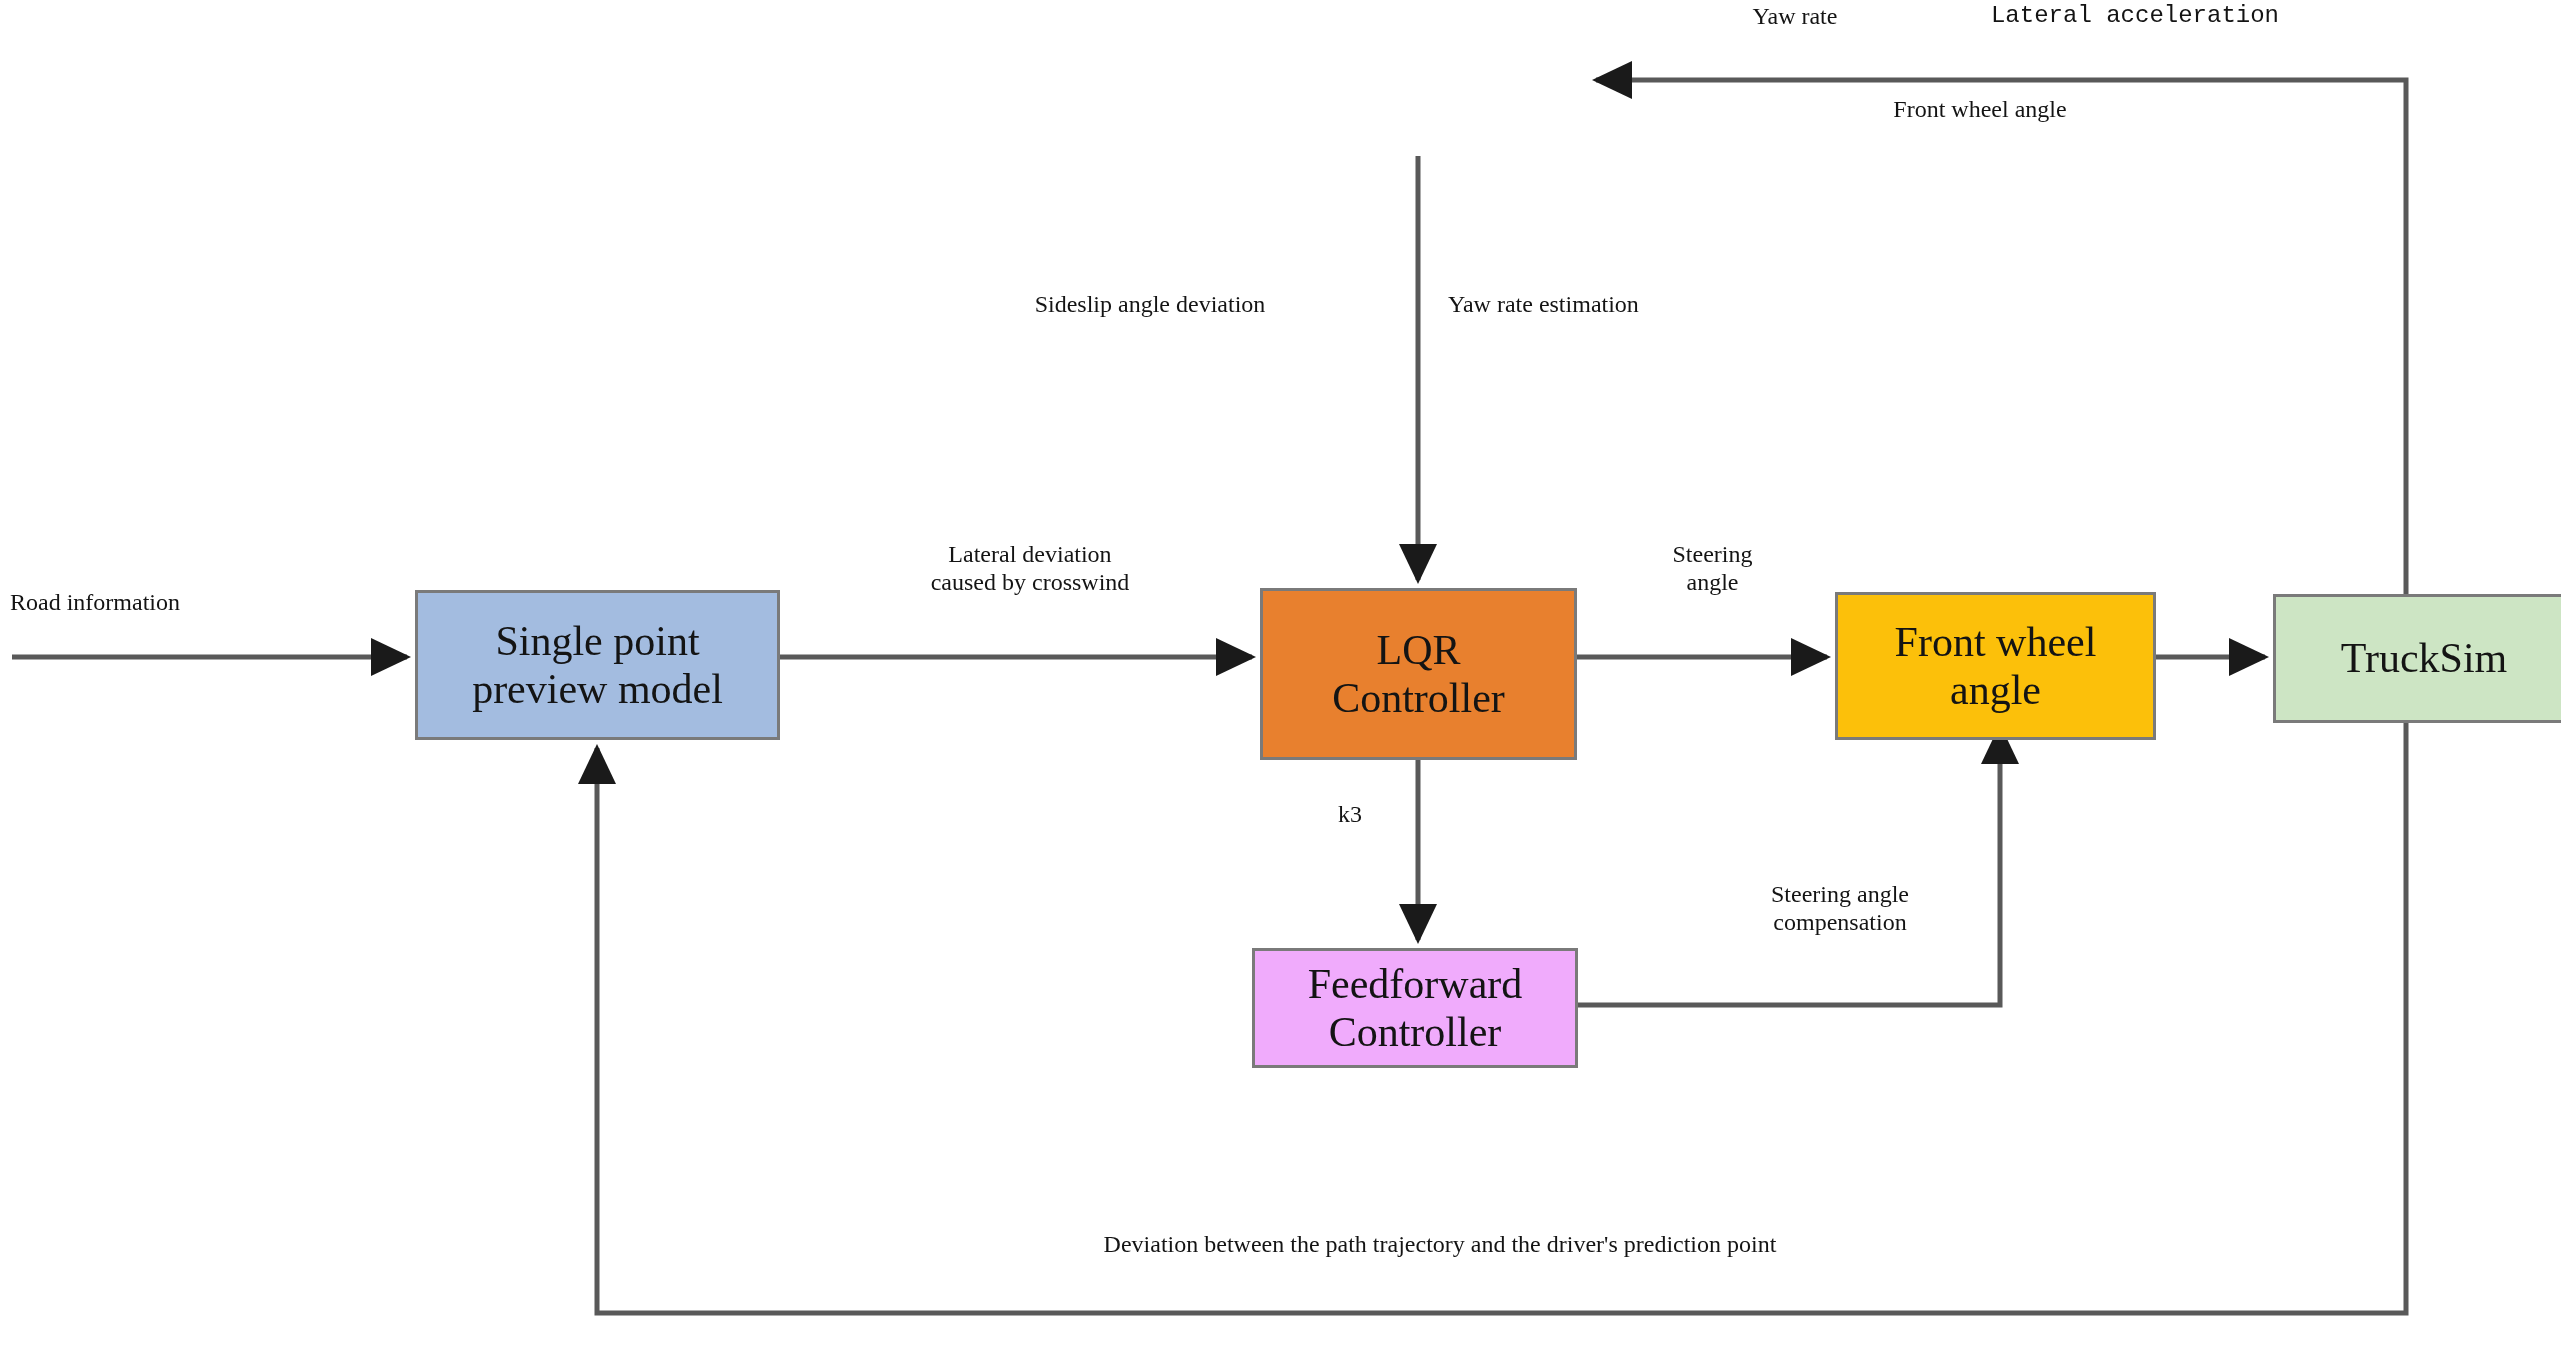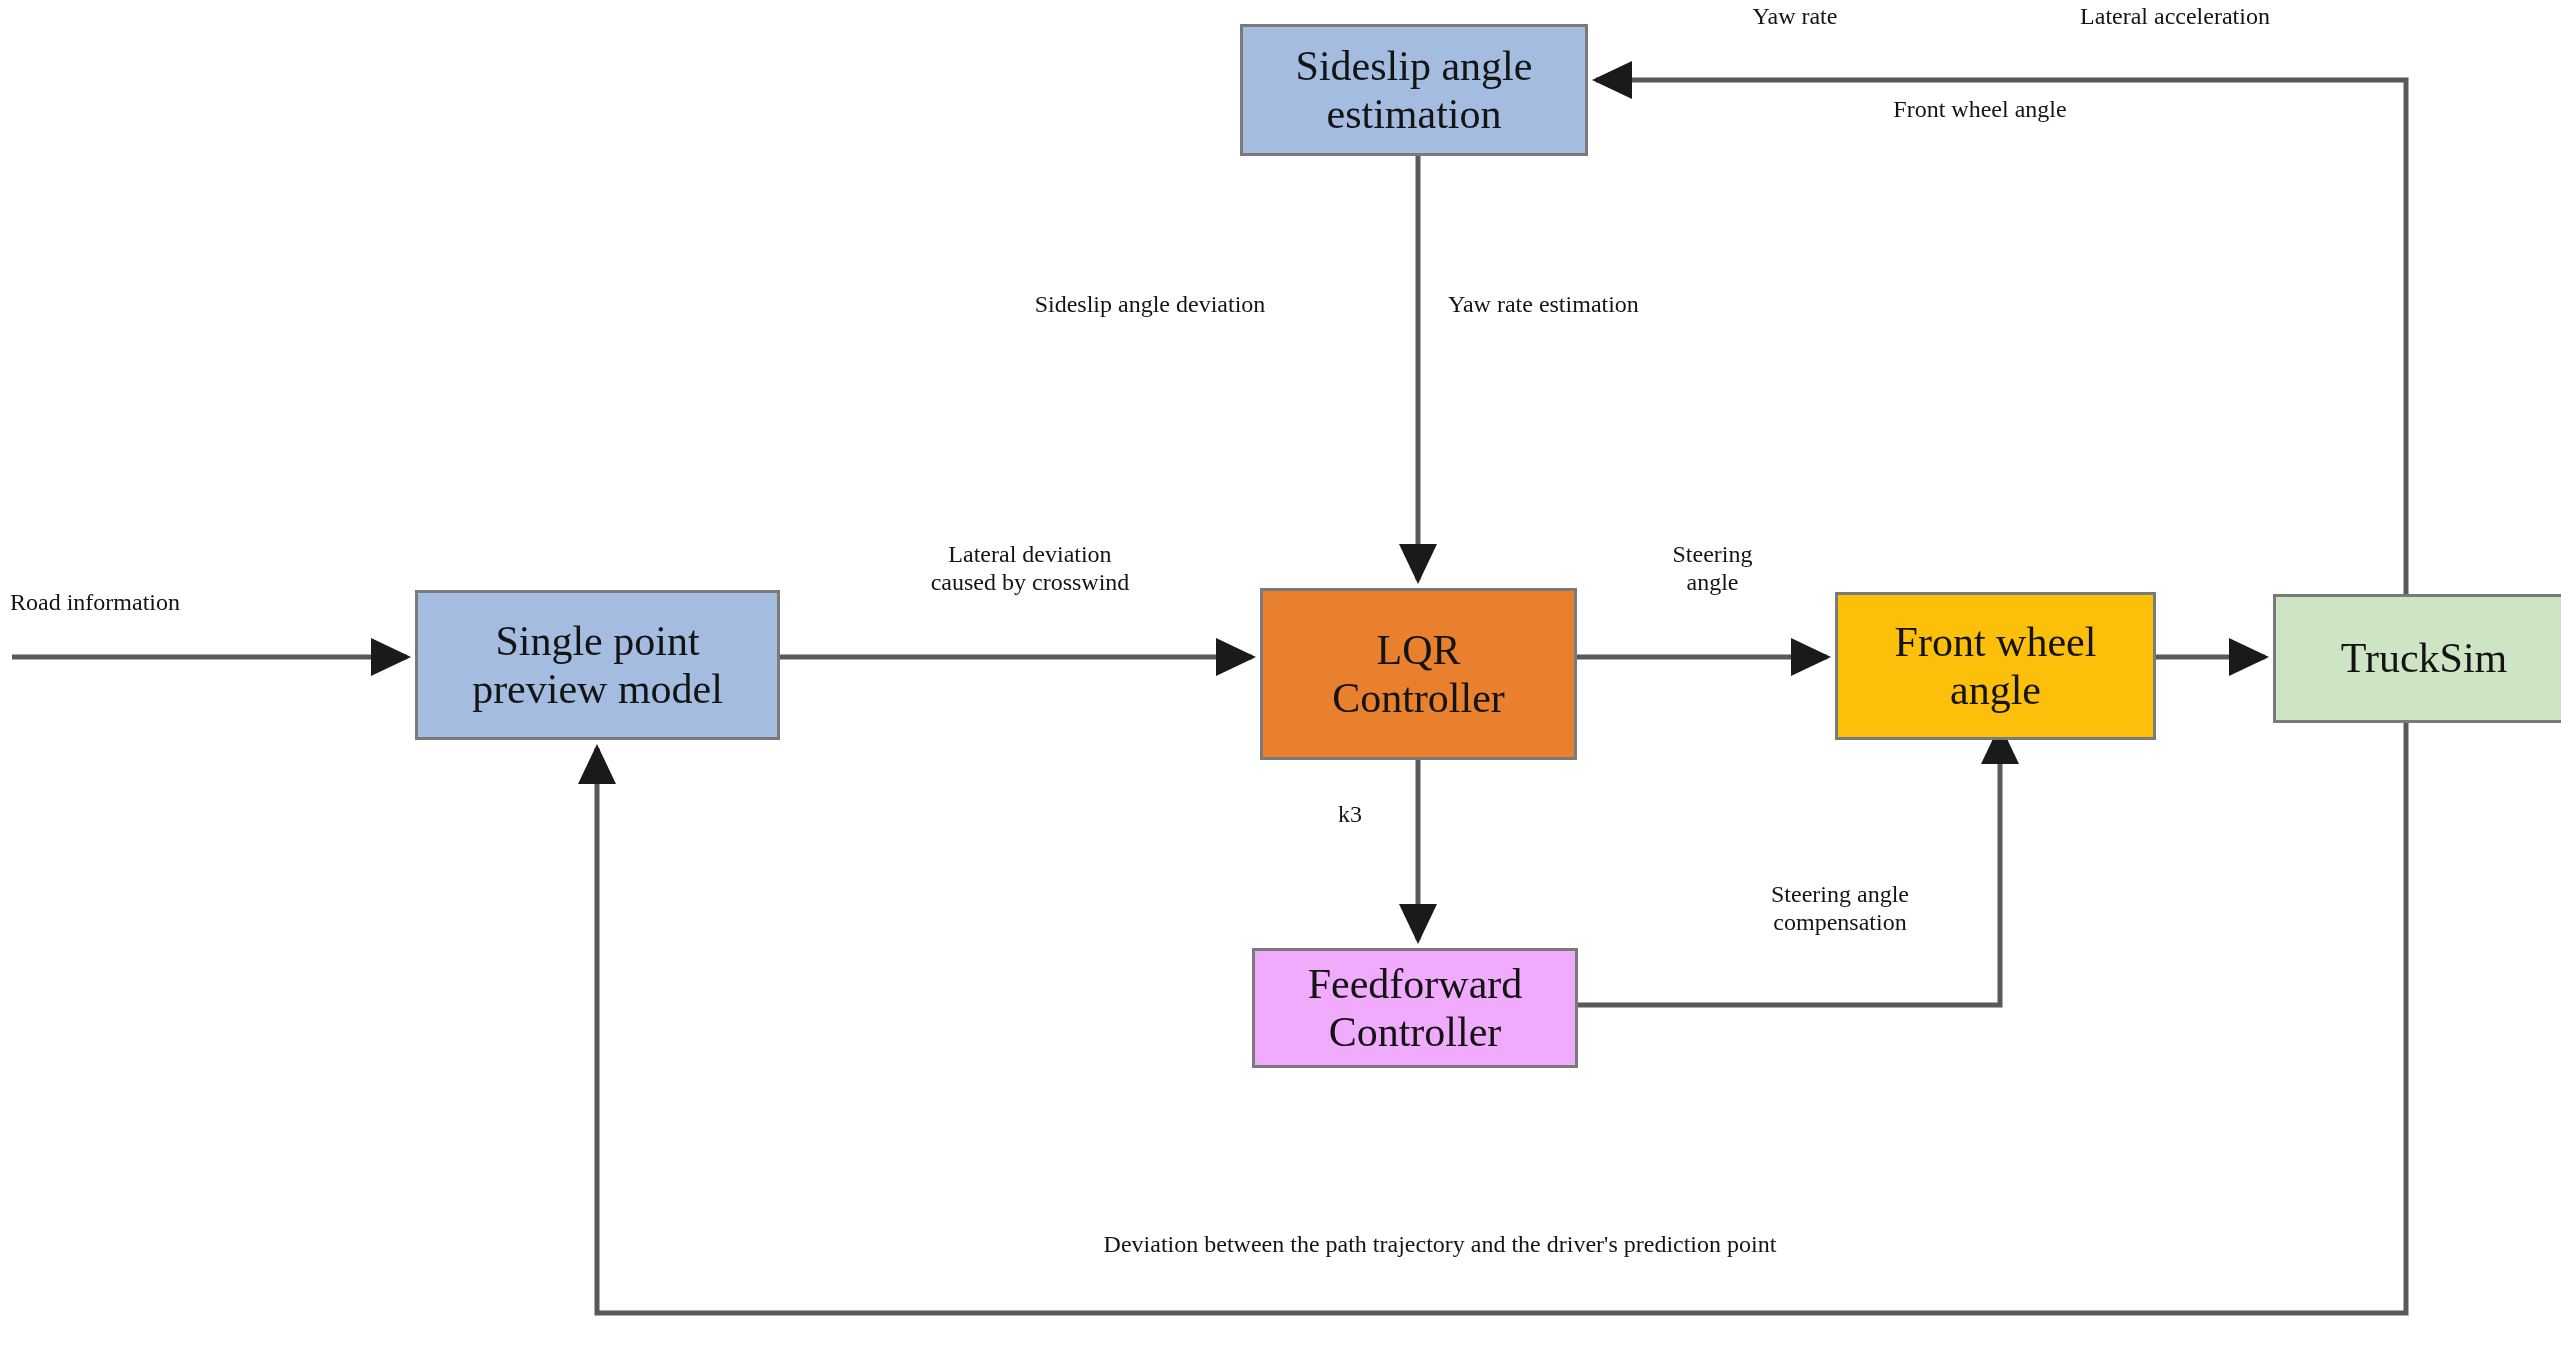--- a/index.html
+++ b/index.html
@@ -85,22 +85,20 @@
       <path d="M 1418,156 L 1418,580" marker-end="url(#arrow-right)"></path>
 
       <path d="M 1418,723 L 1418,940" marker-end="url(#arrow-right)"></path>
 
       <path d="M 1578,1005 L 2000,1005 L 2000,728" marker-end="url(#arrow-right)"></path>
 
       <path d="M 2406,723 L 2406,1313 L 597,1313 L 597,748" marker-end="url(#arrow-right)"></path>
     </g>
   </svg>
 
-  <div class="node fill-blue" style="left:1240px; top:24px; width:348px; height:132px;">Sideslip angle
-estimation</div>
 
   <div class="node fill-blue" style="left:415px; top:590px; width:365px; height:150px;">Single point
 preview model</div>
 
   <div class="node fill-orange" style="left:1260px; top:588px; width:317px; height:172px;">LQR
 Controller</div>
 
   <div class="node fill-amber" style="left:1835px; top:592px; width:321px; height:148px;">Front wheel
 angle</div>
 
@@ -112,21 +110,21 @@
   <div class="edge-label align-left" style="left:10px; top:588px; width:420px;">Road information</div>
 
   <div class="edge-label" style="left:795px; top:540px; width:470px;">Lateral deviation
 caused by crosswind</div>
 
   <div class="edge-label" style="left:1600px; top:540px; width:225px;">Steering
 angle</div>
 
   <div class="edge-label" style="left:1665px; top:2px; width:260px;">Yaw rate</div>
 
-  <div class="edge-label" style="left:1940px; top:2px; width:470px;">Lateral acceleration</div>
+  <div class="edge-label" style="left:1900px; top:2px; width:470px;font-family:Liberation Mono, monospace;">Lateral acceleration</div>
 
   <div class="edge-label" style="left:1770px; top:95px; width:420px;">Front wheel angle</div>
 
   <div class="edge-label" style="left:890px; top:290px; width:520px;">Sideslip angle deviation</div>
 
   <div class="edge-label align-left" style="left:1448px; top:290px; width:440px;">Yaw rate estimation</div>
 
   <div class="edge-label" style="left:1300px; top:800px; width:100px;">k3</div>
 
   <div class="edge-label" style="left:1625px; top:880px; width:430px;">Steering angle

